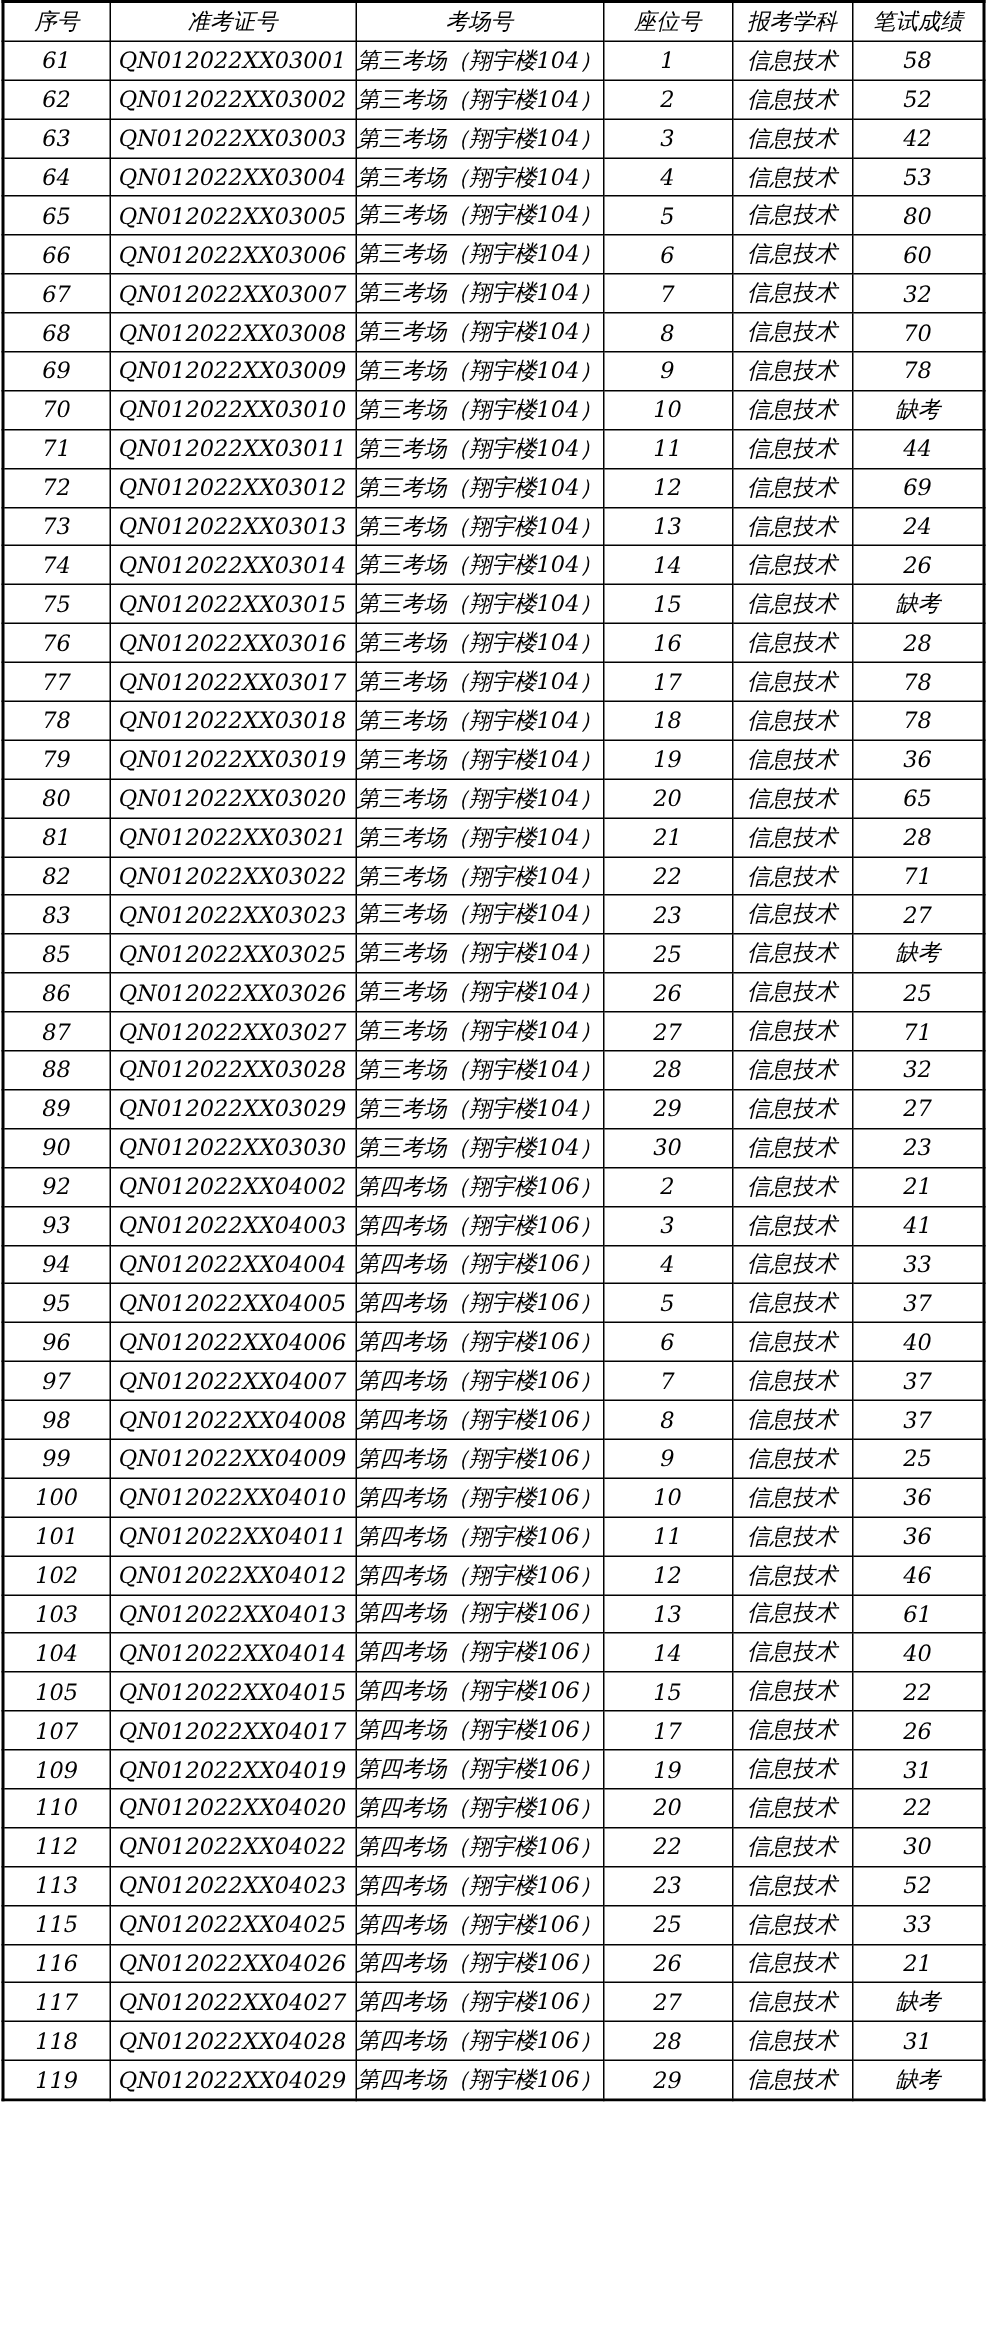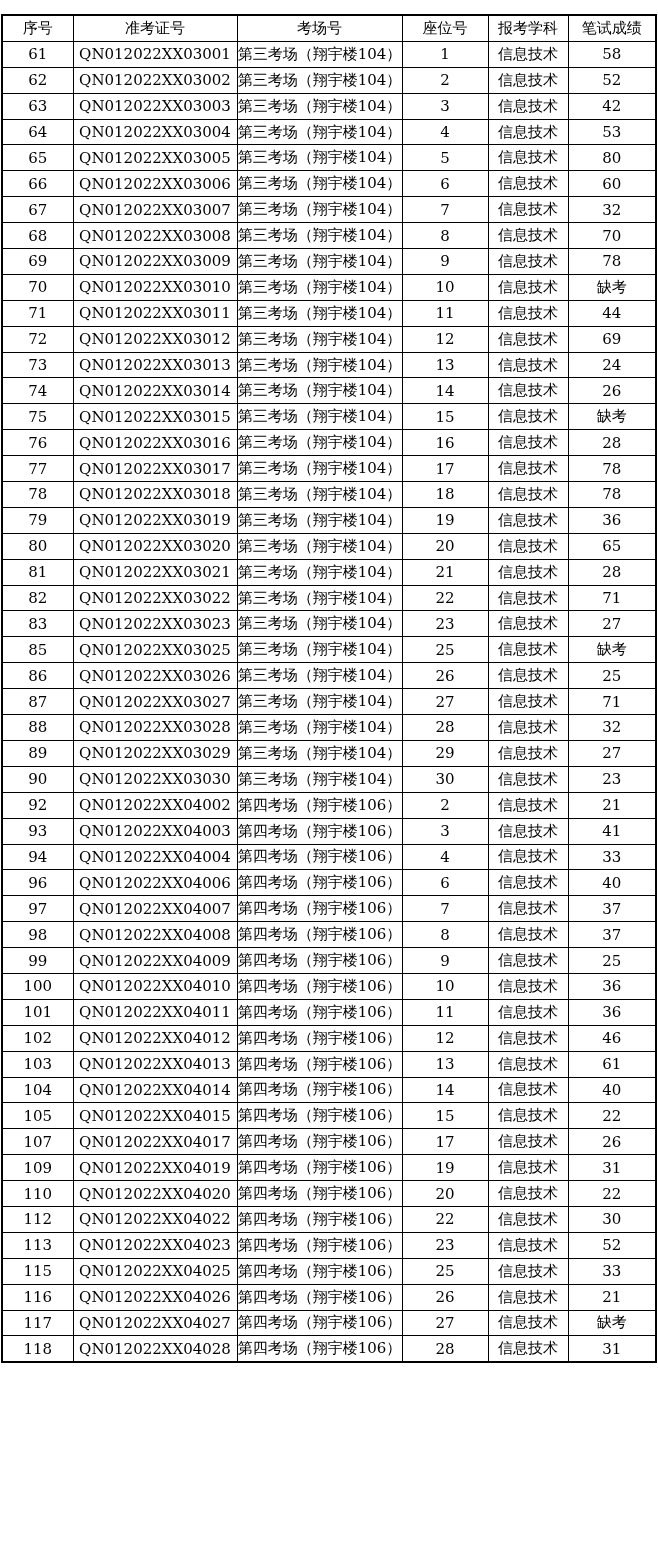--- a/index.html
+++ b/index.html
@@ -9,21 +9,22 @@
   }
   body {
     width: 658px;
     font-family: "DejaVu Serif", "Liberation Serif", serif;
     color: #000000;
   }
   table.score-table {
     border-collapse: collapse;
     table-layout: fixed;
     width: 656px;
-    margin: 14px auto;
+    margin: 0 auto;
+    font-style: italic;
   }
   table.score-table th,
   table.score-table td {
     border: 1px solid #000000;
     height: 24.9px;
     padding: 0;
     font-size: 15px;
     font-weight: normal;
     text-align: center;
     vertical-align: middle;
@@ -315,20 +316,28 @@
       </tr>
       <tr>
         <td>94</td>
         <td>QN012022XX04004</td>
         <td class="room-cell">第四考场（翔宇楼106）</td>
         <td>4</td>
         <td>信息技术</td>
         <td>33</td>
       </tr>
       <tr>
+        <td>95</td>
+        <td>QN012022XX04005</td>
+        <td class="room-cell">第四考场（翔宇楼106）</td>
+        <td>5</td>
+        <td>信息技术</td>
+        <td>37</td>
+      </tr>
+      <tr>
         <td>96</td>
         <td>QN012022XX04006</td>
         <td class="room-cell">第四考场（翔宇楼106）</td>
         <td>6</td>
         <td>信息技术</td>
         <td>40</td>
       </tr>
       <tr>
         <td>97</td>
         <td>QN012022XX04007</td>
@@ -465,15 +474,23 @@
         <td>信息技术</td>
         <td>缺考</td>
       </tr>
       <tr>
         <td>118</td>
         <td>QN012022XX04028</td>
         <td class="room-cell">第四考场（翔宇楼106）</td>
         <td>28</td>
         <td>信息技术</td>
         <td>31</td>
+      </tr>
+      <tr>
+        <td>119</td>
+        <td>QN012022XX04029</td>
+        <td class="room-cell">第四考场（翔宇楼106）</td>
+        <td>29</td>
+        <td>信息技术</td>
+        <td>缺考</td>
       </tr>
     </tbody>
 </table>
 
 </body></html>

